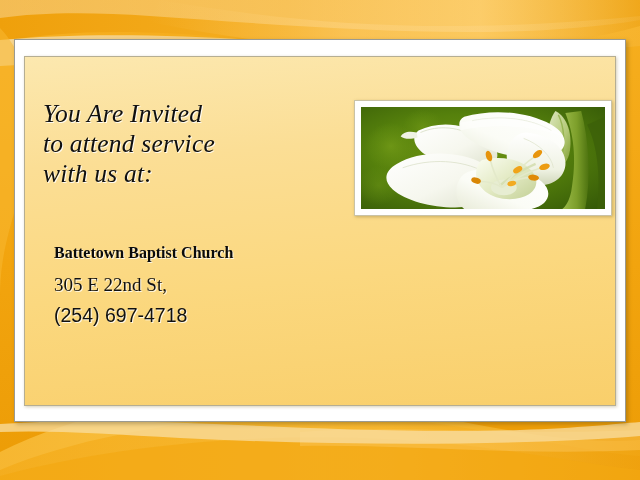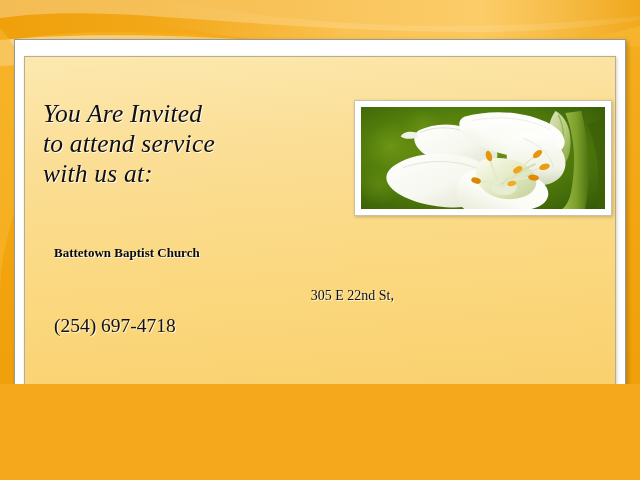--- a/index.html
+++ b/index.html
@@ -10,21 +10,21 @@
     overflow: hidden;
   }
   body {
     font-family: "Liberation Serif", serif;
     background: #F5A81C;
   }
 
   #slide {
     position: relative;
     width: 640px;
-    height: 384px;
+    height: 480px;
     overflow: hidden;
     background: linear-gradient(180deg, #F2A514 0%, #F4AC1C 40%, #F0A40F 100%);
   }
 
   
   .bg-svg {
     position: absolute;
     left: 0; top: 0;
     width: 640px; height: 480px;
     display: block;
@@ -75,36 +75,35 @@
   
   #address-block {
     position: absolute;
     left: 54px;
     top: 240px;
     width: 340px;
   }
   #church-name {
     font-family: "Liberation Serif", serif;
     font-weight: bold;
-    font-size: 13px;
+    font-size: 16px;
     line-height: 25px;
     color: #0B0B0B;
     text-shadow: 1px 1px 0 rgba(255,255,255,0.8);
-    margin-bottom: 20px;
+    margin-bottom: 9px;
   }
   .addr-line {
     font-family: "Liberation Serif", serif;
-    font-size: 14px;
+    font-size: 19px;
     line-height: 21px;
     color: #111111;
     text-shadow: 1px 1px 0 rgba(255,255,255,0.8);
-    text-align: right;
   }
   #phone-line {
-    font-family: Liberation Serif, serif;
+    font-family: Liberation Sans, sans-serif;
     font-size: 19.5px;
     line-height: 22px;
     color: #111111;
     text-shadow: 1px 1px 0 rgba(255,255,255,0.8);
     margin-top: 9px;
   }
 
   
   #lily-picture {
     position: absolute;

